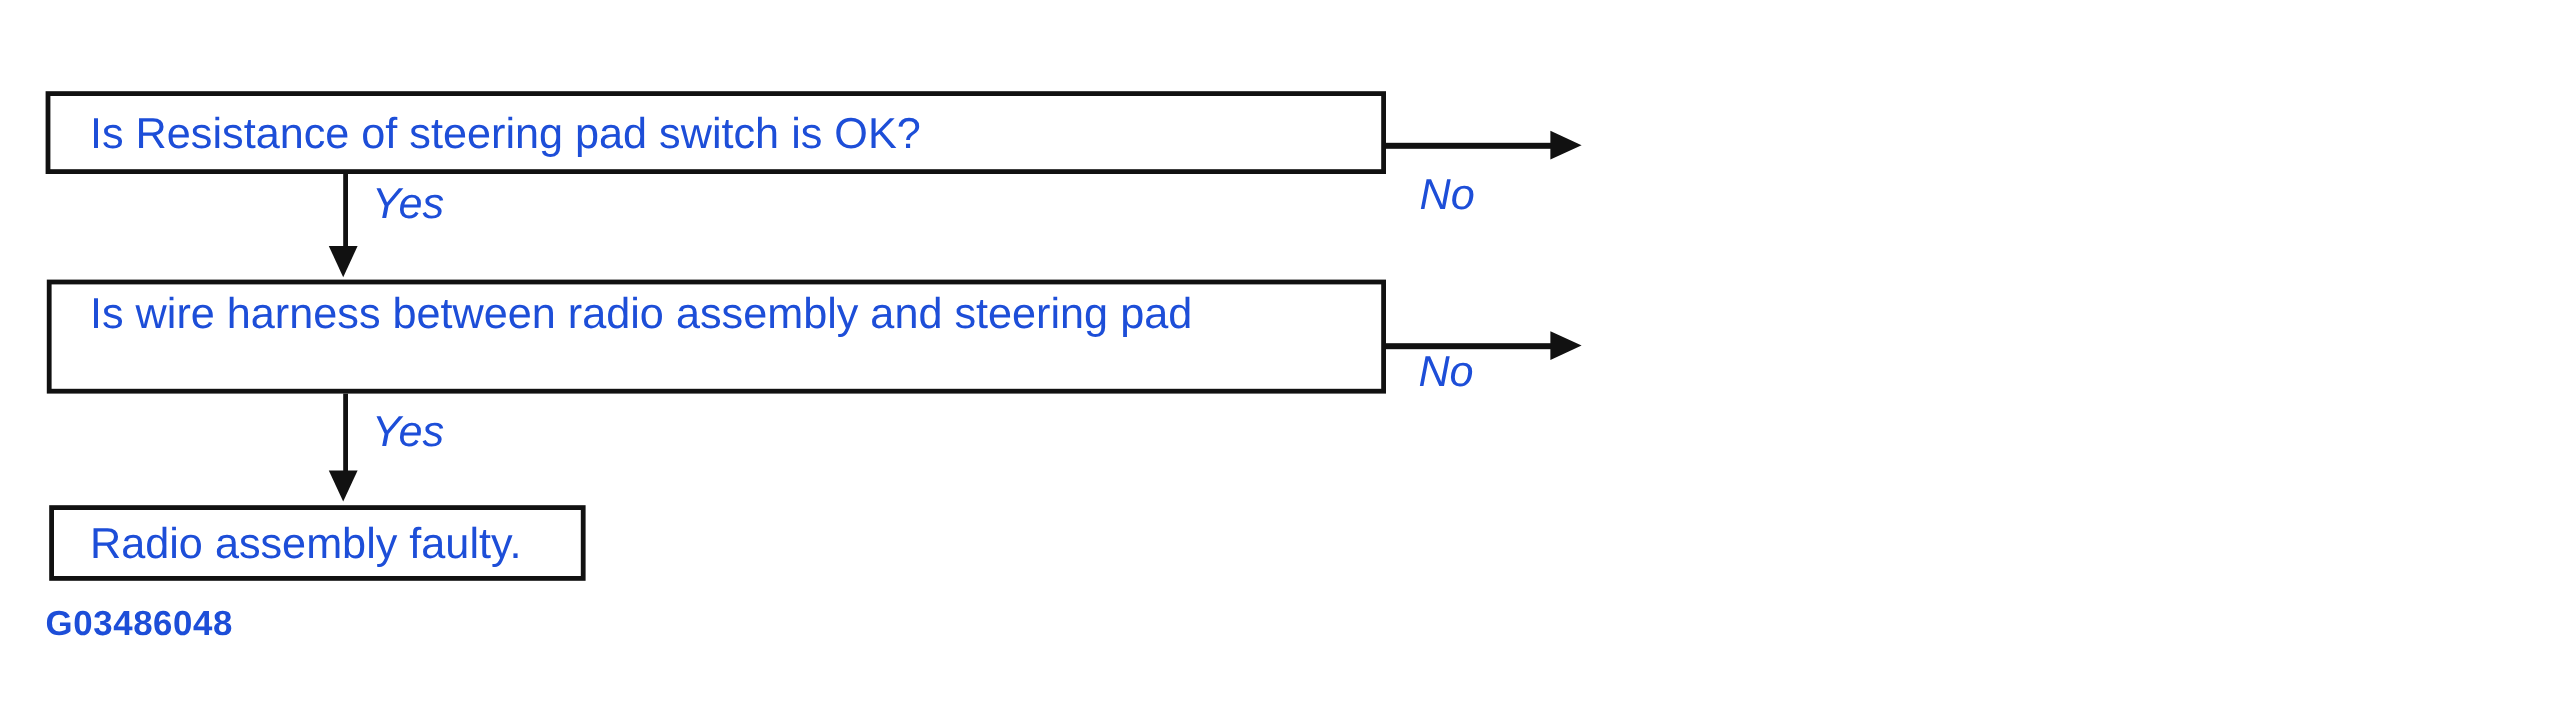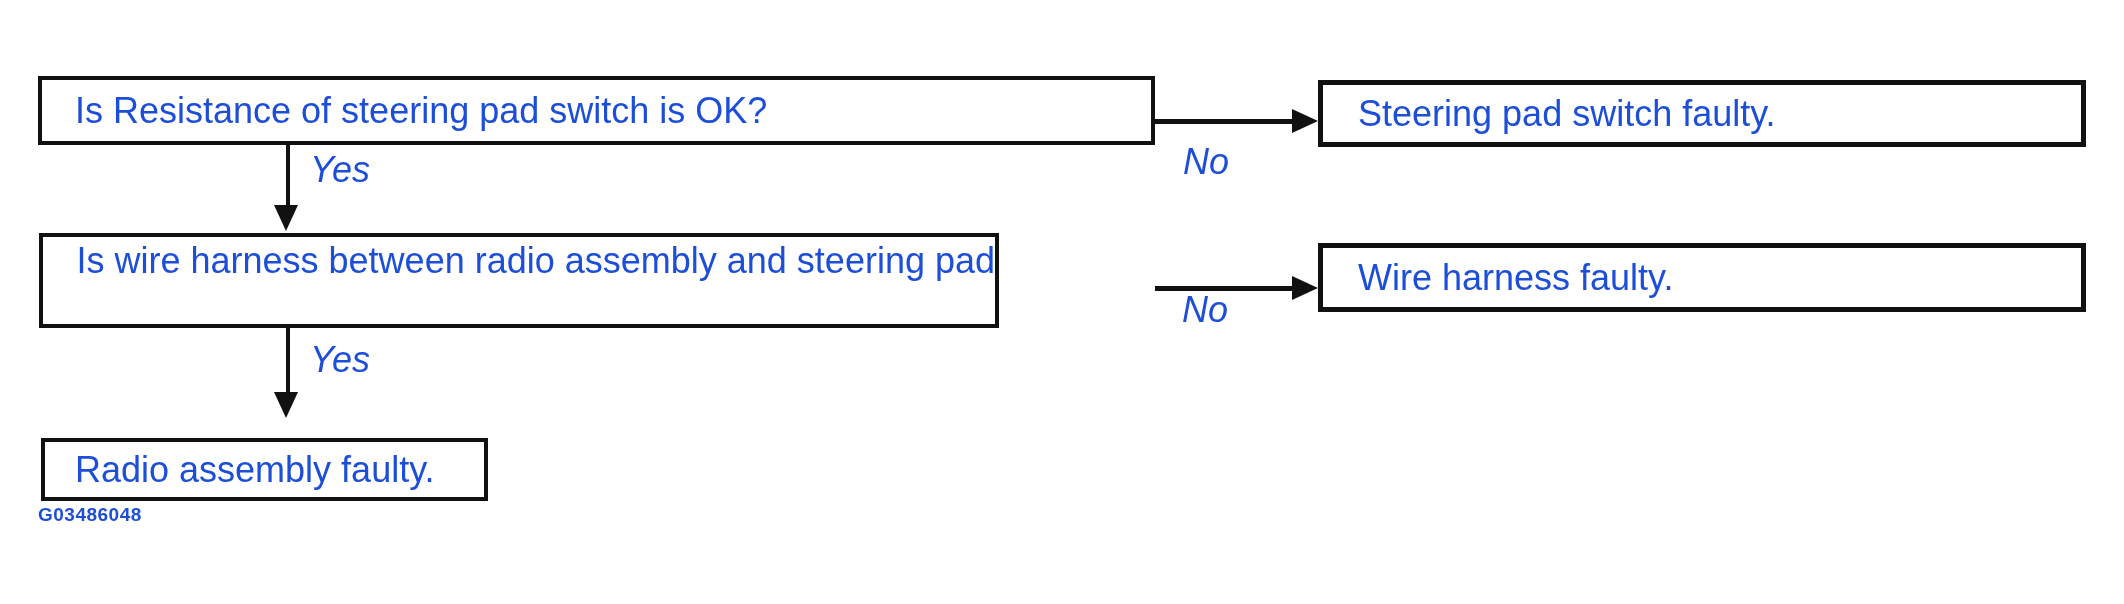--- a/index.html
+++ b/index.html
@@ -26,27 +26,27 @@
     white-space: nowrap;
   }
   .node.thick {
     border-width: 5px;
   }
   
   .q1 { left: 38px; top: 76px; width: 1117px; height: 69px; padding-left: 33px; line-height: 61px; }
   
   .r1 { left: 1318px; top: 80px; width: 768px; height: 67px; padding-left: 35px; line-height: 57px; }
   
-  .q2 { left: 39px; top: 233px; width: 960px; height: 95px; padding: 2px 0 0 32px; line-height: 44px; text-align: right; }
+  .q2 { left: 39px; top: 233px; width: 1116px; height: 95px; padding: 2px 0 0 32px; line-height: 44px; }
   .q2 .line2 { margin-left: 8px; }
   .q2 span { display: block; }
   
   .r2 { left: 1318px; top: 243px; width: 768px; height: 69px; padding-left: 35px; line-height: 59px; }
   
-  .r3 { left: 41px; top: 438px; width: 447px; height: 63px; padding-left: 30px; line-height: 55px; }
+  .r3 { left: 41px; top: 421px; width: 447px; height: 63px; padding-left: 30px; line-height: 55px; }
 
   .edge-label {
     position: absolute;
     font-size: 36px;
     line-height: 1;
     white-space: nowrap;
     font-style: italic;
   }
   .yes1 { left: 310px; top: 152px; }
   .no1  { left: 1183px; top: 144px; }
@@ -81,48 +81,46 @@
   }
   .head.h1 { left: 1292px; top: 109px; }
   .head.h2 { left: 1292px; top: 276px; }
   .head.v1 { left: 274px; top: 205px; }
   .head.v2 { left: 274px; top: 392px; }
 
   .figure-id {
     position: absolute;
     left: 38px;
     top: 504px;
-    font-size: 19px;
+    font-size: 29px;
     font-weight: bold;
     letter-spacing: 0.5px;
     text-align: right;
   }
 </style>
 </head>
 <body>
 
 <div class="canvas">
 
   <div class="node q1">Is Resistance of steering pad switch is OK?</div>
 
-  <div class="node r1 thick">Steering pad switch faulty.</div>
 
   <div class="hline a1"></div>
   <div class="head right h1"></div>
   <div class="edge-label no1">No</div>
 
   <div class="vline a1"></div>
   <div class="head down v1"></div>
   <div class="edge-label yes1">Yes</div>
 
   <div class="node q2">
     <span class="line1">Is wire harness between radio assembly and steering pad</span>
   </div>
 
-  <div class="node r2 thick">Wire harness faulty.</div>
 
   <div class="hline a2"></div>
   <div class="head right h2"></div>
   <div class="edge-label no2">No</div>
 
   <div class="vline a2"></div>
   <div class="head down v2"></div>
   <div class="edge-label yes2">Yes</div>
 
   <div class="node r3">Radio assembly faulty.</div>

